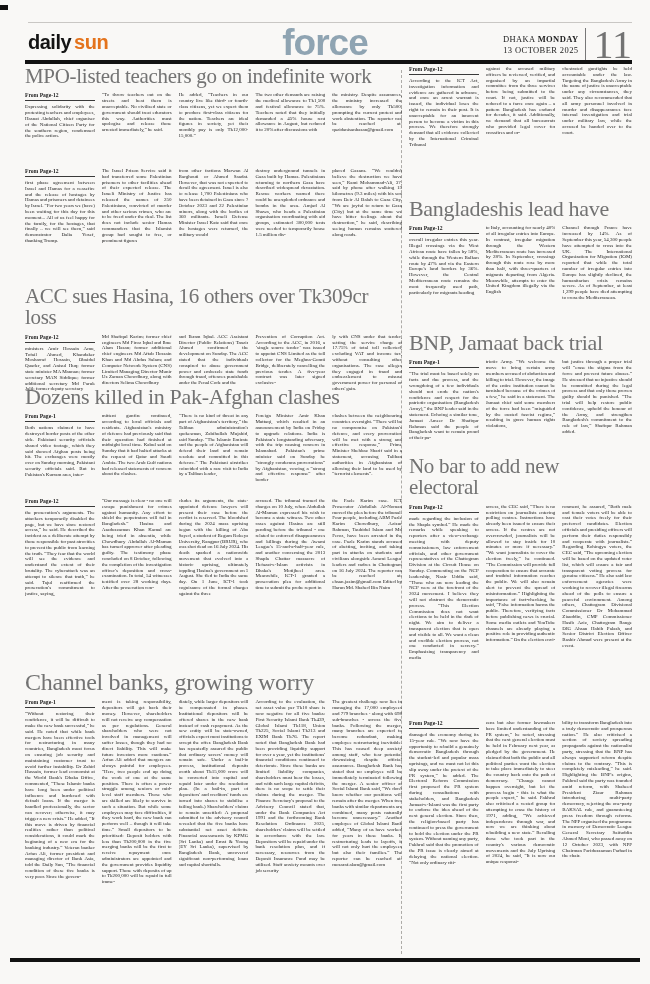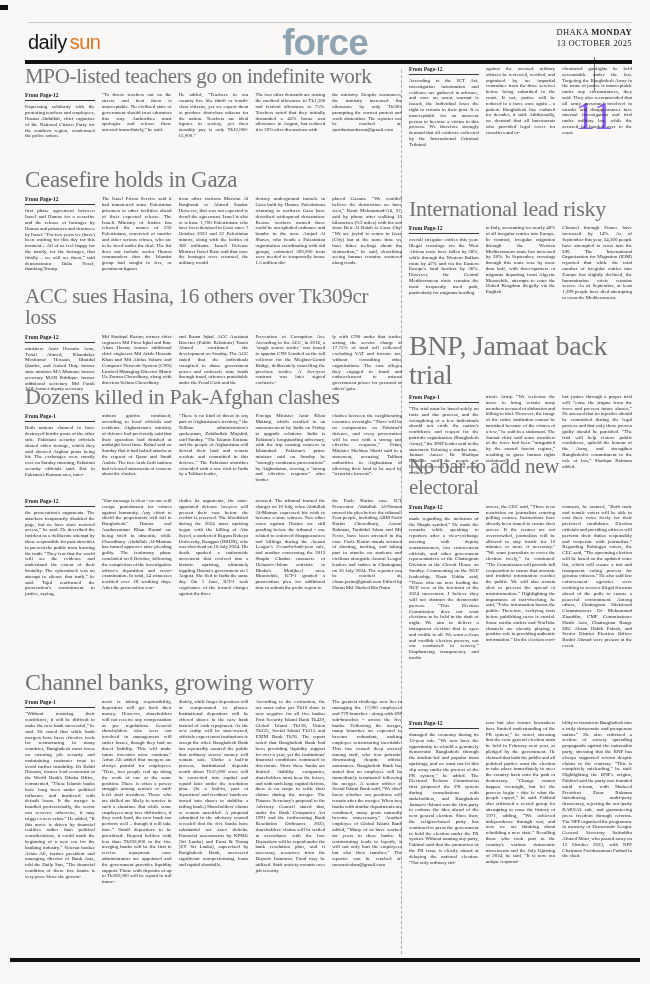--- a/index.html
+++ b/index.html
@@ -1,26 +1,26 @@
 <!DOCTYPE html>
 <html><head>
 <meta charset="utf-8">
 <style>
   html,body{margin:0;padding:0;background:#eceae7;}
   .page{position:relative;width:650px;height:984px;background:#f9f8f6;font-family:"Liberation Serif",serif;color:#1b1b1b;overflow:hidden;}
   .topmark{position:absolute;left:0;top:5px;width:8px;height:5px;background:#111;}
   .topline{position:absolute;left:28px;right:18px;top:22px;height:1px;background:#c9c7c4;}
-  .brand{position:absolute;left:28px;top:31px;font-family:"Liberation Sans",sans-serif;font-weight:normal;font-size:20px;letter-spacing:-0.5px;}
+  .brand{position:absolute;left:28px;top:31px;font-family:"Liberation Sans",sans-serif;font-weight:bold;font-size:20px;letter-spacing:-0.5px;}
   .brand .d{color:#141414;}
   .brand .s{color:#e4731c;margin-left:3px;}
   .section{position:absolute;left:50%;transform:translateX(-50%);top:24px;font-family:"Liberation Sans",sans-serif;font-weight:bold;font-size:37px;letter-spacing:-1px;color:#8fa4b2;line-height:1;}
-  .dateblock{position:absolute;right:18px;top:27px;display:flex;align-items:center;gap:7px;flex-direction:column;}
+  .dateblock{position:absolute;right:18px;top:27px;display:flex;align-items:center;gap:7px;}
   .datelines{text-align:right;font-size:8.5px;letter-spacing:.4px;line-height:1.35;color:#222;}
   .vline{width:1px;height:34px;background:#777;}
-  .pgnum{font-size:40px;font-weight:300;line-height:.9;color:#8b5cf6;}
+  .pgnum{font-size:40px;font-weight:300;line-height:.9;color:#737373;}
   .thickrule{position:absolute;left:25px;right:18px;top:60px;height:4px;background:#121212;}
   .bottomrule{position:absolute;left:10px;right:10px;top:958px;height:4px;background:#121212;}
   .vdash{position:absolute;left:401px;top:70px;height:884px;width:0;border-left:1px dashed #adaba7;}
   .leftblock{position:absolute;left:25px;top:66px;width:377px;}
   .rightblock{position:absolute;left:409px;top:66px;width:223px;}
   .art{position:absolute;left:0;right:0;}
   .hl{margin:0 0 5px 0;font-weight:400;color:#737373;letter-spacing:-0.3px;line-height:1.02;font-family:"Liberation Serif",serif;}
   .cols{display:flex;gap:7px;overflow:hidden;}
   .col{flex:1 1 0;overflow:hidden;}
   .fp{font-size:5.6px;font-weight:bold;border-bottom:1px solid #3a3a3a;padding-bottom:2px;margin-bottom:3px;}
@@ -70,21 +70,20 @@
         <div class="col">
             <p class="bt">The two other demands are raising the medical allowance to Tk1,500 and festival allowance to 75%. Teachers noted that they initially demanded a 45% house rent allowance in August, but reduced it to 20% after discussions with</p>
           </div>
         <div class="col">
             <p class="bt">the ministry. Despite assurances, the ministry increased the allowance by only Tk500, prompting the current protest and work abstention. The reporter can be reached at: qazidanisanhasan@gmail.com</p>
           </div>
       </div>
     </section>
 
     <section class="art" style="top:102px">
-      <h2 class="hl" style="font-size:23px">Ceasefire holds in Gaza</h2>
       <div class="cols" style="height:84px">
         <div class="col">
           <div class="fp">From Page-12</div>
           <p class="bt">first phase agreement between Israel and Hamas for a ceasefire and the release of hostages by Hamas and prisoners and detainees by Israel. “For two years we (have) been waiting for this day for this moment... All of us feel happy for the family, for the hostages, that finally .. we will see them,” said demonstrator Dalia Yosef, thanking Trump.</p>
         </div>
         <div class="col">
             <p class="bt">The Israel Prison Service said it had transferred some Palestinian prisoners to other facilities ahead of their expected release. The Israeli Ministry of Justice has released the names of 250 Palestinians, convicted of murder and other serious crimes, who are to be freed under the deal. The list does not include senior Hamas commanders that the Islamist group had sought to free, or prominent figures</p>
           </div>
         <div class="col">
             <p class="bt">from other factions Marwan Al Barghouti or Ahmed Saadat. However, that was not expected to derail the agreement. Israel is also to release 1,700 Palestinians who have been detained in Gaza since 7 October 2023 and 22 Palestinian minors, along with the bodies of 360 militants. Israeli Defense Minister Israel Katz said that once the hostages were returned, the military would</p>
@@ -198,37 +197,37 @@
         <div class="col">
             <p class="bt">against the accused military officers be reviewed, verified, and organised by an impartial committee from the three services before being submitted to the court. If not, justice will be reduced to a farce once again – a pattern Bangladesh has endured for decades, it said. Additionally, we demand that all bureaucrats who provided legal cover for crossfires and or-</p>
           </div>
         <div class="col">
             <p class="bt">chestrated gunfights be held accountable under the law. Targeting the Bangladesh Army in the name of justice is unacceptable under any circumstances, they said. They also recommended that all army personnel involved in murder and disappearances face internal investigation and trial under military law, while the accused be handed over to the court.</p>
           </div>
       </div>
     </section>
 
     <section class="art" style="top:132px">
-      <h2 class="hl" style="font-size:22px">International lead risky</h2>
+      <h2 class="hl" style="font-size:22px">Bangladeshis lead have</h2>
       <div class="cols" style="height:98px">
         <div class="col">
           <div class="fp">From Page-12</div>
           <p class="bt">overall irregular entries this year. Illegal crossings via the West African route have fallen by 58%, while through the Western Balkan route by 47% and via the Eastern Europe's land borders by 36%. However, the Central Mediterranean route remains the most frequently used path, particularly for migrants heading</p>
         </div>
         <div class="col">
             <p class="bt">to Italy, accounting for nearly 40% of all irregular entries into Europe. In contrast, irregular migration through the Western Mediterranean route has increased by 28%. In September, crossings through this route rose by more than half, with three-quarters of migrants departing from Algeria. Meanwhile, attempts to enter the United Kingdom illegally via the English</p>
           </div>
         <div class="col">
             <p class="bt">Channel through France have increased by 14%. As of September this year, 54,300 people have attempted to cross into the UK. The International Organization for Migration (IOM) reported that while the total number of irregular entries into Europe has slightly declined, the humanitarian crisis remains severe. As of September, at least 1,299 people have died attempting to cross the Mediterranean.</p>
           </div>
       </div>
     </section>
 
     <section class="art" style="top:266px">
-      <h2 class="hl" style="font-size:28px">BNP, Jamaat back trial</h2>
+      <h2 class="hl" style="font-size:22px">BNP, Jamaat back trial</h2>
       <div class="cols" style="height:92px">
         <div class="col">
           <div class="fp">From Page-1</div>
           <p class="bt">“The trial must be based solely on facts and due process, and the wrongdoing of a few individuals should not erode the nation's confidence and respect for the patriotic organisation (Bangladesh Army),” the BNP leader said in the statement. Echoing a similar tone, Jamaat Ameer Dr Shafiqur Rahman said the people of Bangladesh want to remain proud of their pa-</p>
         </div>
         <div class="col">
             <p class="bt">triotic Army. “We welcome the move to bring certain army members accused of abduction and killing to trial. However, the image of the entire institution cannot be tarnished because of the crimes of a few,” he said in a statement. The Jamaat chief said some members of the force had been “misguided by the ousted fascist regime,” resulting in grave human rights violations,</p>
           </div>
         <div class="col">
             <p class="bt">but justice through a proper trial will “erase the stigma from the force and prevent future abuses.” He stressed that no injustice should be committed during the legal process and that only those proven guilty should be punished. “The trial will help restore public confidence, uphold the honour of the Army, and strengthen Bangladesh's commitment to the rule of law,” Shafiqur Rahman added.</p>

